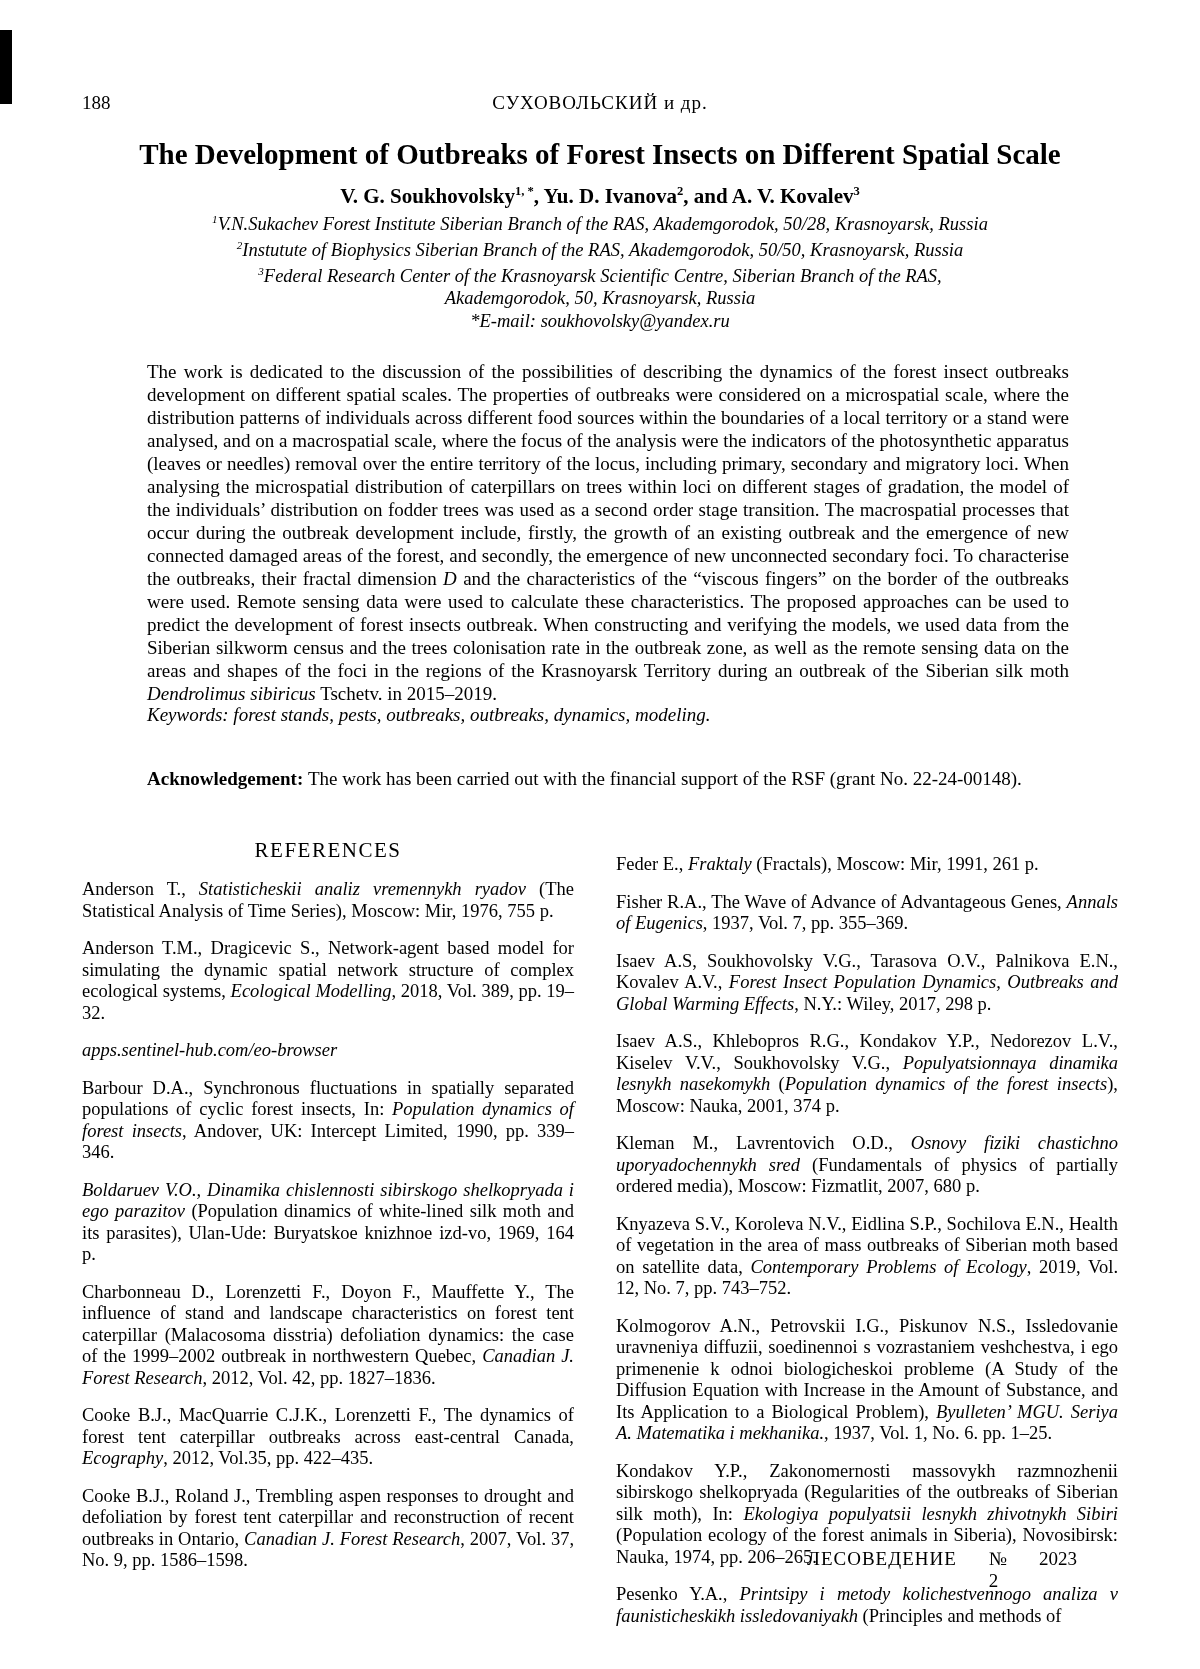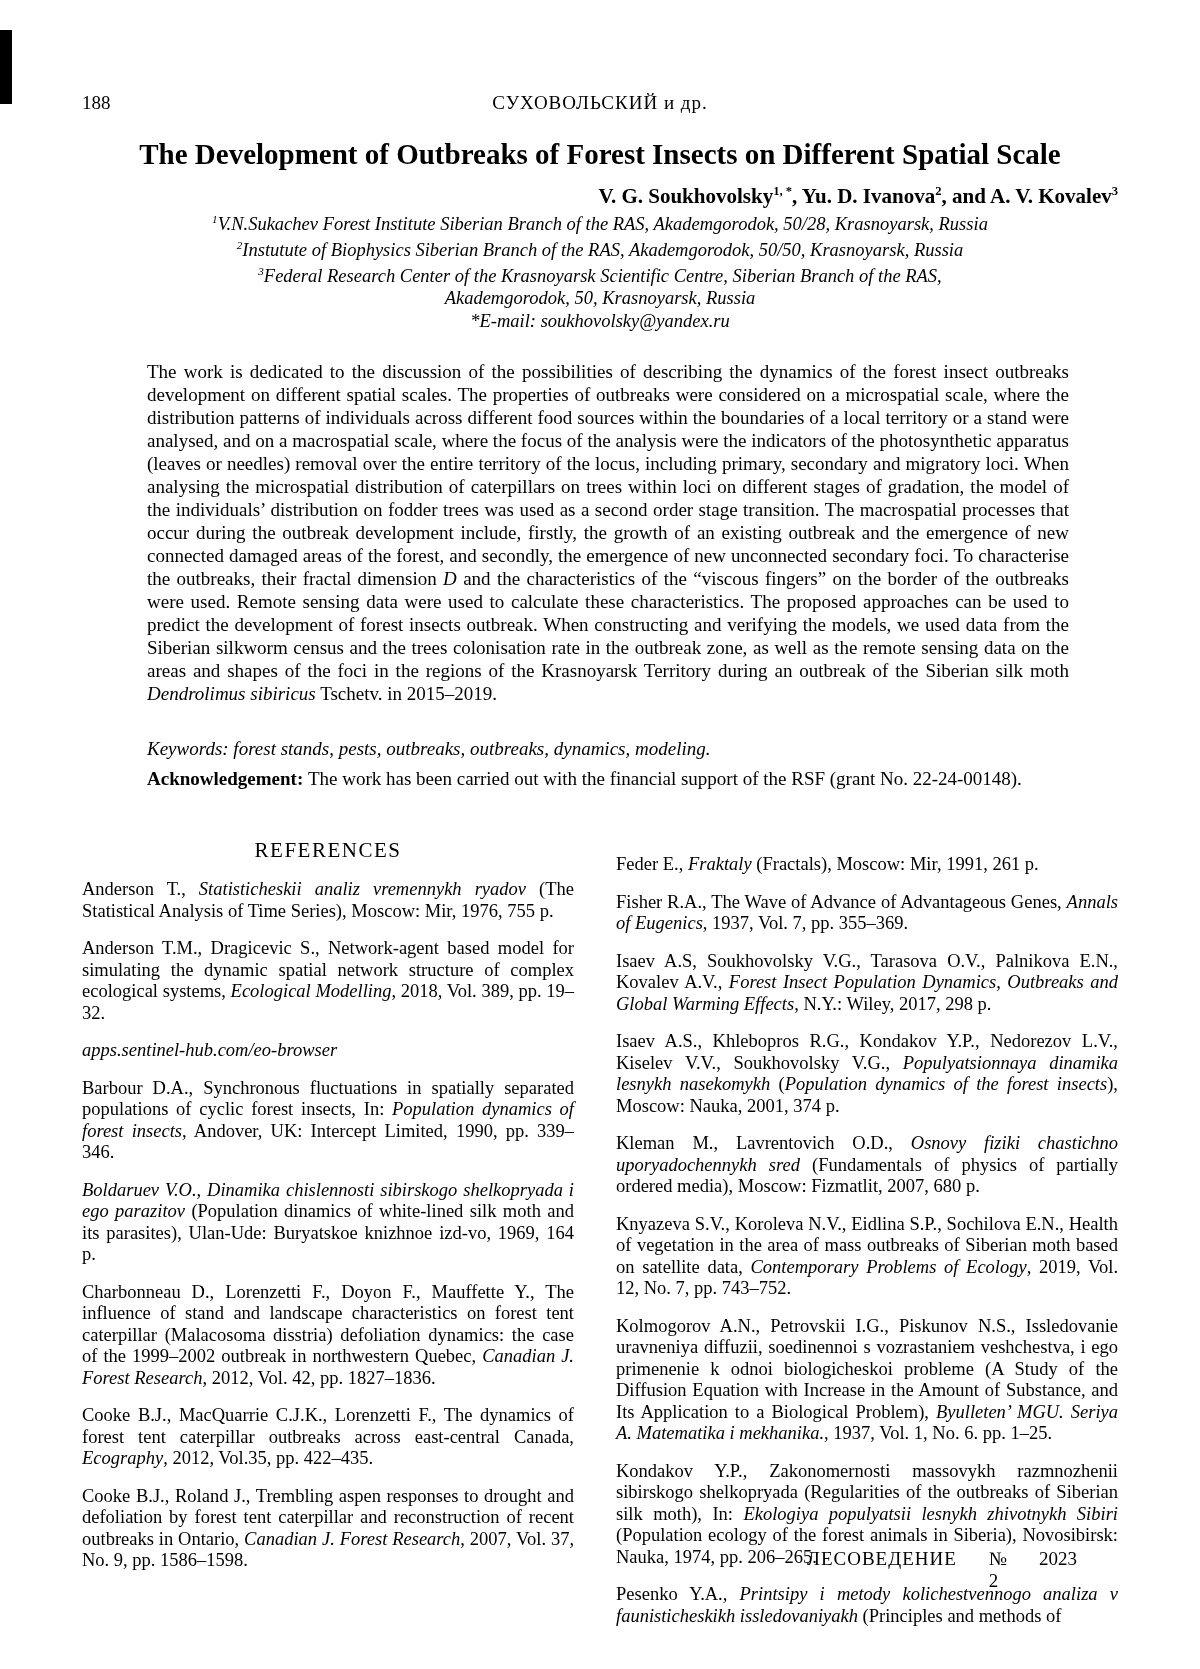--- a/index.html
+++ b/index.html
@@ -5,30 +5,30 @@
   html,body{margin:0;padding:0;}
   body{width:1200px;height:1669px;background:#ffffff;color:#000000;
        font-family:"Liberation Serif","DejaVu Serif",serif;overflow:hidden;}
   .page{position:relative;width:1032px;height:1669px;background:#fff;}
   .scan-mark{position:absolute;left:0;top:30px;width:12px;height:74px;background:#000;}
   .page-number{position:absolute;left:82px;top:92px;font-size:19px;}
   .running-head{position:absolute;left:82px;top:92px;width:1036px;text-align:center;
                 font-size:19px;letter-spacing:1px;}
   .article-title{position:absolute;left:82px;top:138px;width:1036px;text-align:center;
                  font-size:29px;font-weight:bold;white-space:nowrap;}
-  .authors{position:absolute;left:82px;top:184px;width:1036px;text-align:right;
+  .authors{position:absolute;left:82px;top:184px;width:1036px;text-align:center;
            font-size:21px;font-weight:bold;}
   sup{font-size:0.6em;line-height:0;}
   .affiliations{position:absolute;left:82px;top:213px;width:1036px;text-align:center;}
   .affiliations p{margin:0 0 4px 0;font-size:18.5px;line-height:22px;font-style:italic;}
   .email-line{position:absolute;left:82px;top:311px;width:1036px;text-align:center;
               font-size:18.5px;font-style:italic;}
   .abstract{position:absolute;left:147px;top:360px;width:922px;text-align:justify;
             font-size:19px;line-height:23px;}
-  .keywords{position:absolute;left:147px;top:738px;width:922px;font-size:19px;font-style:italic;}
+  .keywords{position:absolute;left:147px;top:704px;width:922px;font-size:19px;font-style:italic;}
   .acknowledgement{position:absolute;left:147px;top:768px;width:922px;font-size:19px;}
   .refs{position:absolute;left:82px;top:838px;width:1036px;}
   .ref-col-left{position:absolute;left:0;top:0;width:492px;}
   .ref-col-right{position:absolute;left:534px;top:0;width:502px;}
   .ref-heading{margin:0 0 14px 0;text-align:center;font-size:21px;font-weight:normal;
                letter-spacing:1.5px;}
   .ref-list p.ref{margin:16px 0 5px 0;text-align:justify;font-size:18.5px;line-height:21.5px;}
   .footer{position:absolute;left:807px;top:1548px;display:flex;gap:32px;font-size:19px;}
   .footer .journal-name{letter-spacing:1px;}
 </style>

